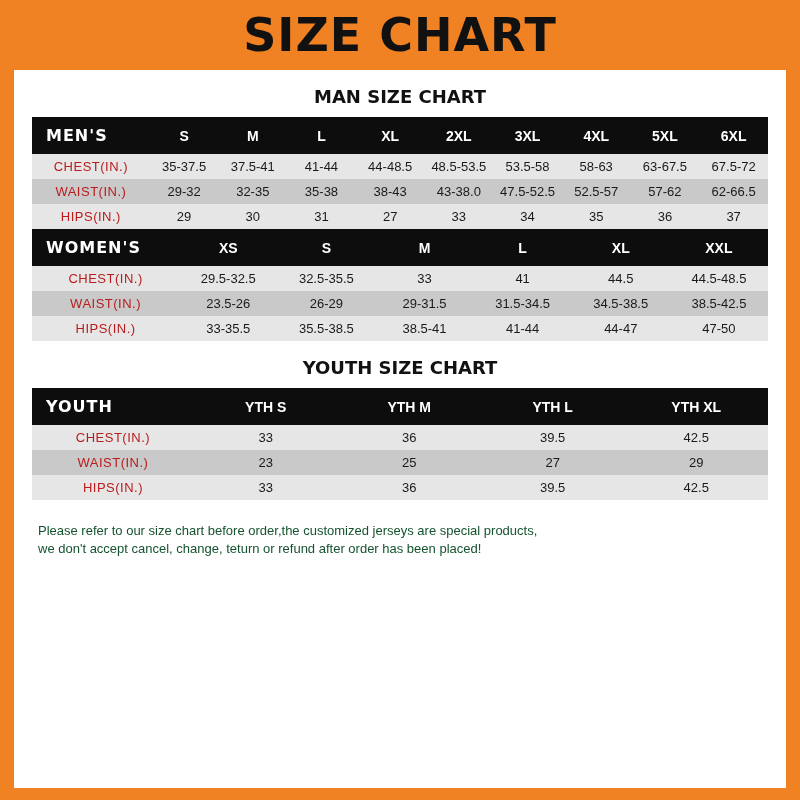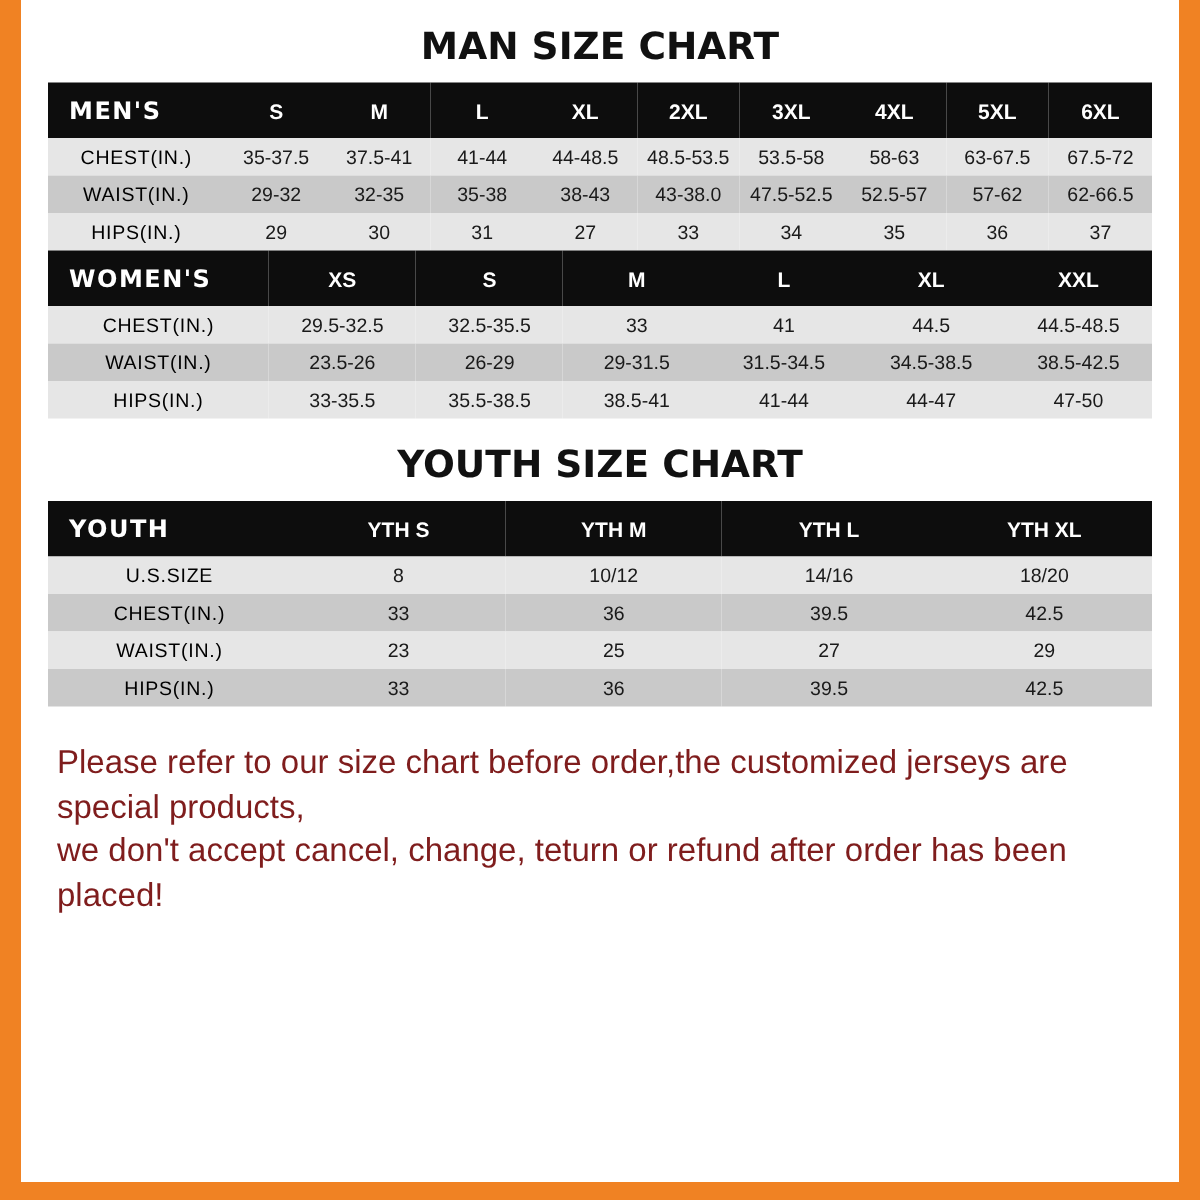--- a/index.html
+++ b/index.html
@@ -34,21 +34,21 @@
     line-height: 1;
     text-align: center;
   }
   .content {
     padding: 0 18px;
   }
   .section-title {
     text-align: center;
     font-family: "DejaVu Sans", sans-serif;
     font-weight: bold;
-    font-size: 25px;
+    font-size: 18px;
     color: #111;
     letter-spacing: 0px;
     margin: 16px 0 10px 0;
   }
   table.size-table {
     width: 100%;
     border-collapse: collapse;
     table-layout: fixed;
     padding-left: 28px;
   }
@@ -72,49 +72,52 @@
     font-size: 16px;
     letter-spacing: 1px;
     text-align: left;
     padding-left: 14px;
   }
   table.size-table tbody tr:nth-child(odd) { background: #e6e6e6; }
   table.size-table tbody tr:nth-child(even) { background: #c9c9c9; }
   table.size-table tbody td.first {
     font-size: 13px;
     letter-spacing: 0.5px;
-    color: #000000;
+    color: #b91c1c;
     margin-left: 30px;
   }
   
   .men-table col.c0 { width: 16%; }
   .women-table col.c0 { width: 20%; }
   .youth-table col.c0 { width: 22%; }
 
   .footer-note {
     margin-top: 14px;
     padding: 8px 6px 0 6px;
-    color: #7f1d1d;
-    font-size: 22px;
+    color: #14532d;
+    font-size: 13px;
     line-height: 1.35;
     font-family: "Liberation Sans", sans-serif;
     text-align: left;
   }
   .bottom-band {
     position: absolute;
     left: -14px; right: -14px; bottom: 0;
     height: 12px;
     background: #f08223;
   }
 </style>
 </head>
 <body>
 
 <div class="page">
 
+  <div class="header-band">
+    <div class="header-title">SIZE CHART</div>
+  </div>
 
   <div class="content">
 
     <div class="section-title">MAN SIZE CHART</div>
     <table class="size-table men-table">
       <colgroup>
         <col class="c0">
           <col>
           <col>
           <col>
@@ -244,27 +247,20 @@
         <tr>
           <th class="first">YOUTH</th>
           <th>YTH S</th>
           <th>YTH M</th>
           <th>YTH L</th>
           <th>YTH XL</th>
         </tr>
       </thead>
       <tbody>
         <tr>
-          <td class="first">U.S.SIZE</td>
-          <td>8</td>
-          <td>10/12</td>
-          <td>14/16</td>
-          <td>18/20</td>
-        </tr>
-        <tr>
           <td class="first">CHEST(IN.)</td>
           <td>33</td>
           <td>36</td>
           <td>39.5</td>
           <td>42.5</td>
         </tr>
         <tr>
           <td class="first">WAIST(IN.)</td>
           <td>23</td>
           <td>25</td>

